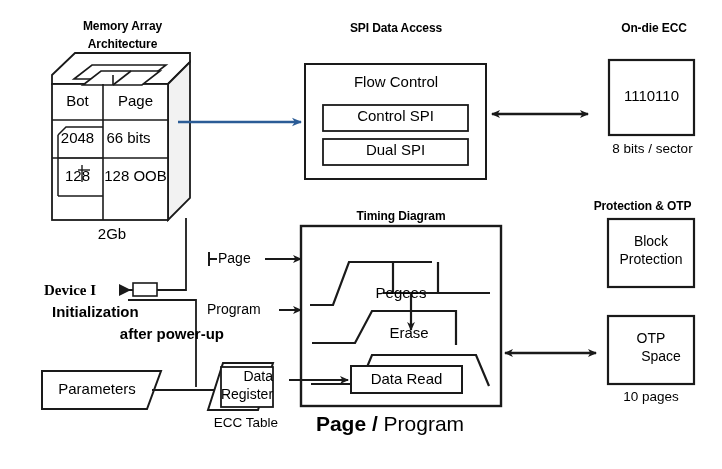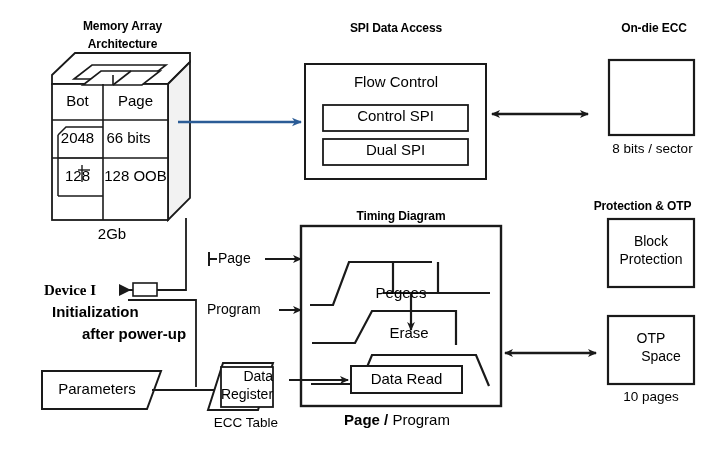--- a/index.html
+++ b/index.html
@@ -171,39 +171,40 @@
   <div class="lbl box-text" style="left:101px; top:168px; width:69px;">128 OOB</div>
 
   <div class="lbl box-text" style="left:55px; top:226px; width:114px;">2Gb</div>
 
   <div class="lbl section-title" style="left:305px; top:8px; width:182px;">SPI Data Access</div>
   <div class="lbl box-text" style="left:305px; top:74px; width:182px;">Flow Control</div>
   <div class="lbl box-text" style="left:323px; top:108px; width:145px;">Control SPI</div>
   <div class="lbl box-text" style="left:323px; top:142px; width:145px;">Dual SPI</div>
 
   <div class="lbl section-title" style="left:602px; top:8px; width:104px;">On-die ECC</div>
+  <div class="lbl box-text" style="left:609px; top:88px; width:85px;">1110110</div>
   <div class="lbl cap" style="left:596px; top:141px; width:113px;">8 bits / sector</div>
 
   <div class="lbl section-title" style="left:301px; top:196px; width:200px;">Timing Diagram</div>
   <div class="lbl box-text" style="left:356px; top:285px; width:90px;">Pegees</div>
   <div class="lbl box-text" style="left:369px; top:325px; width:80px;">Erase</div>
   <div class="lbl box-text" style="left:351px; top:371px; width:111px;">Data Read</div>
 
-  <div class="lbl" style="left:322px; top:412px; width:150px; font-size:15px;"><span style="font-weight:bold;">Page</span><span style="font-weight:bold;"> / </span><span>Program</span></div>
+  <div class="lbl" style="left:315px; top:412px; width:150px; font-size:21px;"><span style="font-weight:bold;">Page</span><span style="font-weight:bold;"> / </span><span>Program</span></div>
 
   <div class="lbl section-title" style="left:563px; top:186px; width:159px;">Protection &amp; OTP</div>
   <div class="lbl box-text-sm" style="left:608px; top:234px; width:86px;">Block</div>
   <div class="lbl box-text-sm" style="left:605px; top:252px; width:92px;">Protection</div>
   <div class="lbl box-text-sm" style="left:608px; top:331px; width:86px;">OTP</div>
   <div class="lbl box-text-sm" style="left:608px; top:349px; width:106px;">Space</div>
   <div class="lbl cap" style="left:608px; top:389px; width:86px;">10 pages</div>
 
   <div class="lbl bold-body" style="left:44px; top:282px; width:110px; text-align:left;font-family:Liberation Serif, serif;">Device I</div>
   <div class="lbl bold-body" style="left:52px; top:304px; width:160px; text-align:left;">Initialization</div>
-  <div class="lbl bold-body" style="left:44px; top:326px; width:180px; text-align:center;">after power-up</div>
+  <div class="lbl bold-body" style="left:44px; top:326px; width:180px; text-align:right;">after power-up</div>
 
   <div class="lbl box-text" style="left:42px; top:381px; width:110px;">Parameters</div>
 
   <div class="lbl box-text-sm" style="left:221px; top:369px; width:52px;text-align:right;">Data</div>
   <div class="lbl box-text-sm" style="left:217px; top:387px; width:60px;">Register</div>
   <div class="lbl cap" style="left:196px; top:415px; width:100px;">ECC Table</div>
 
   <div class="lbl box-text-sm" style="left:218px; top:251px; width:48px; text-align:left;">Page</div>
   <div class="lbl box-text-sm" style="left:207px; top:302px; width:75px; text-align:left;">Program</div>
 

